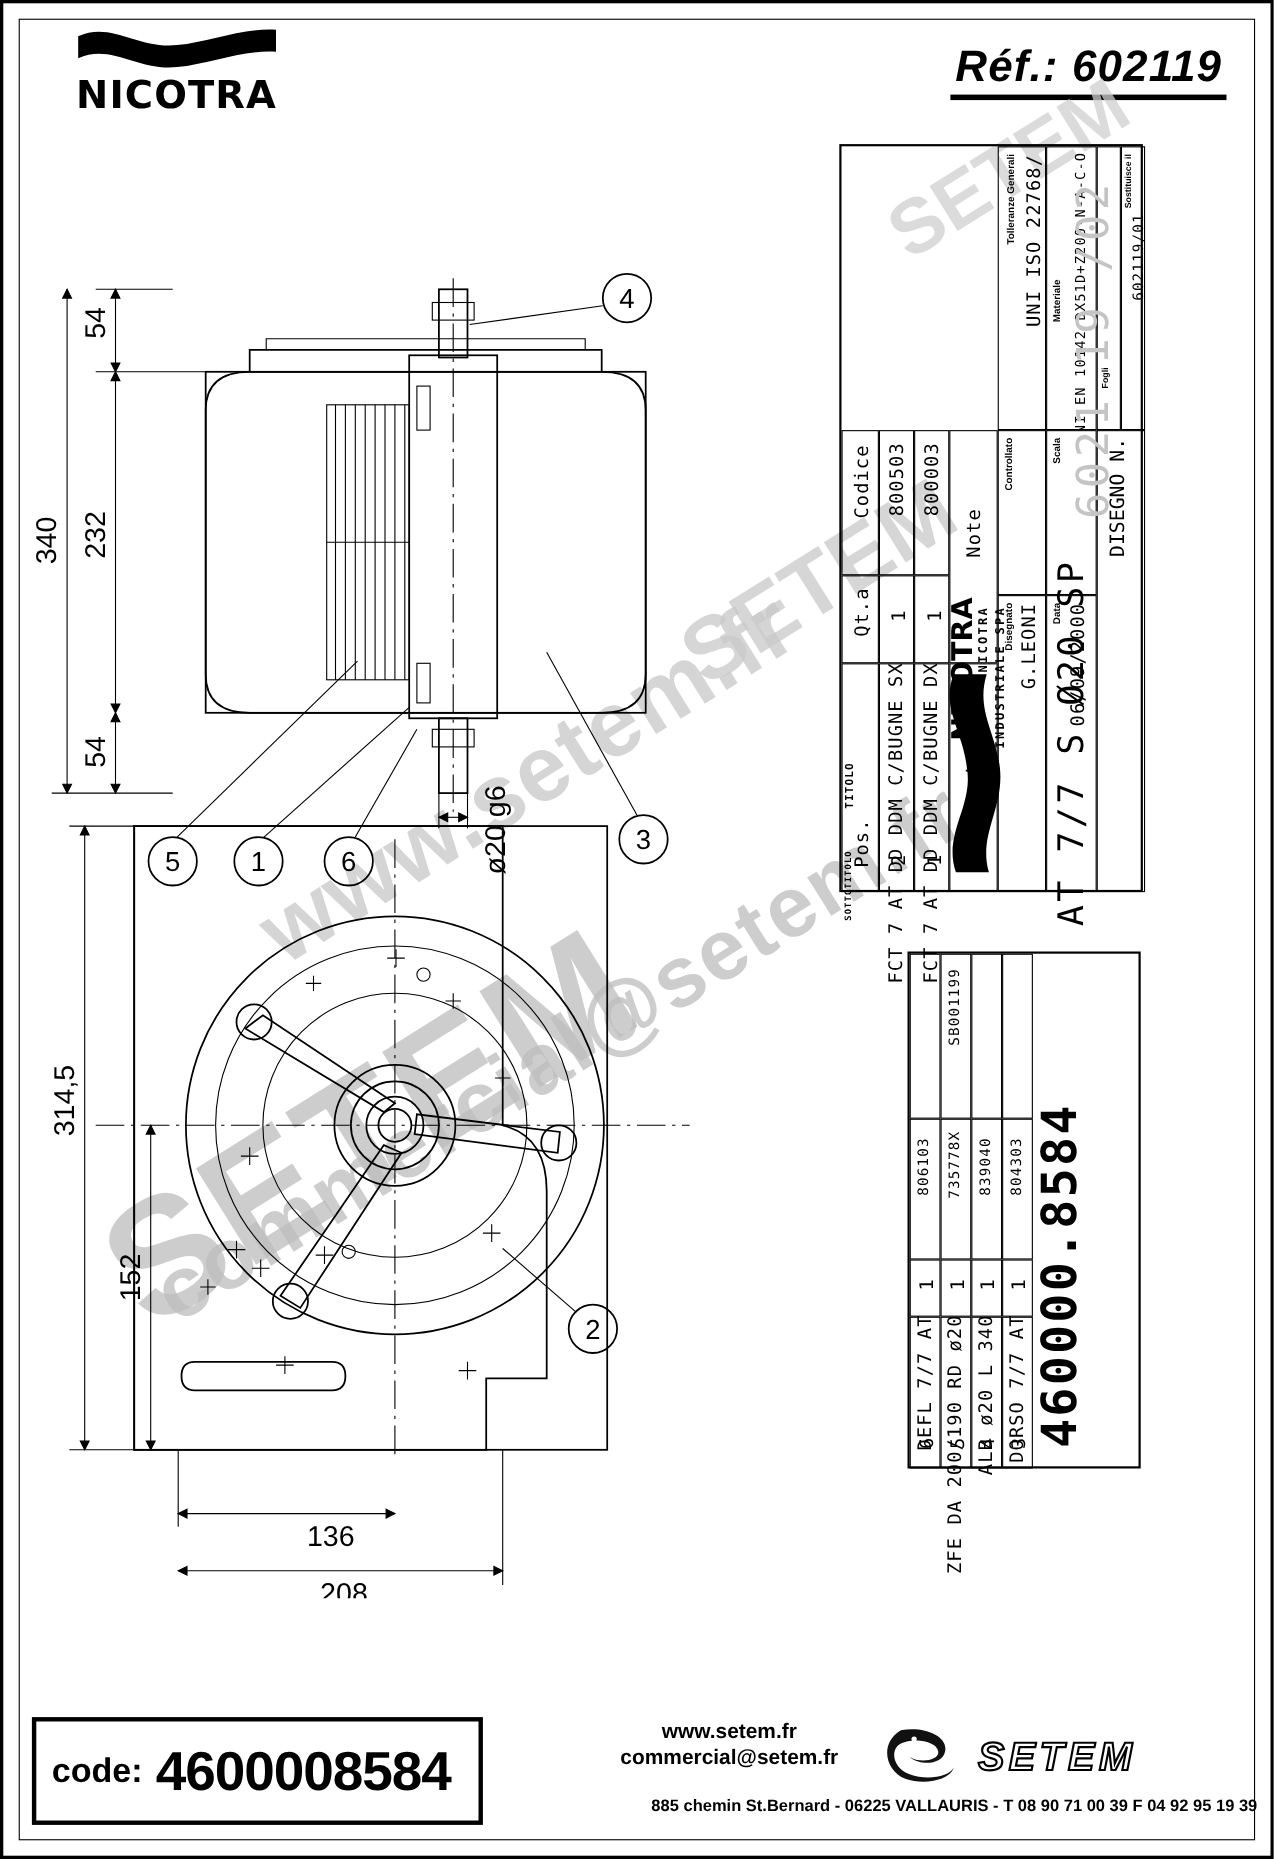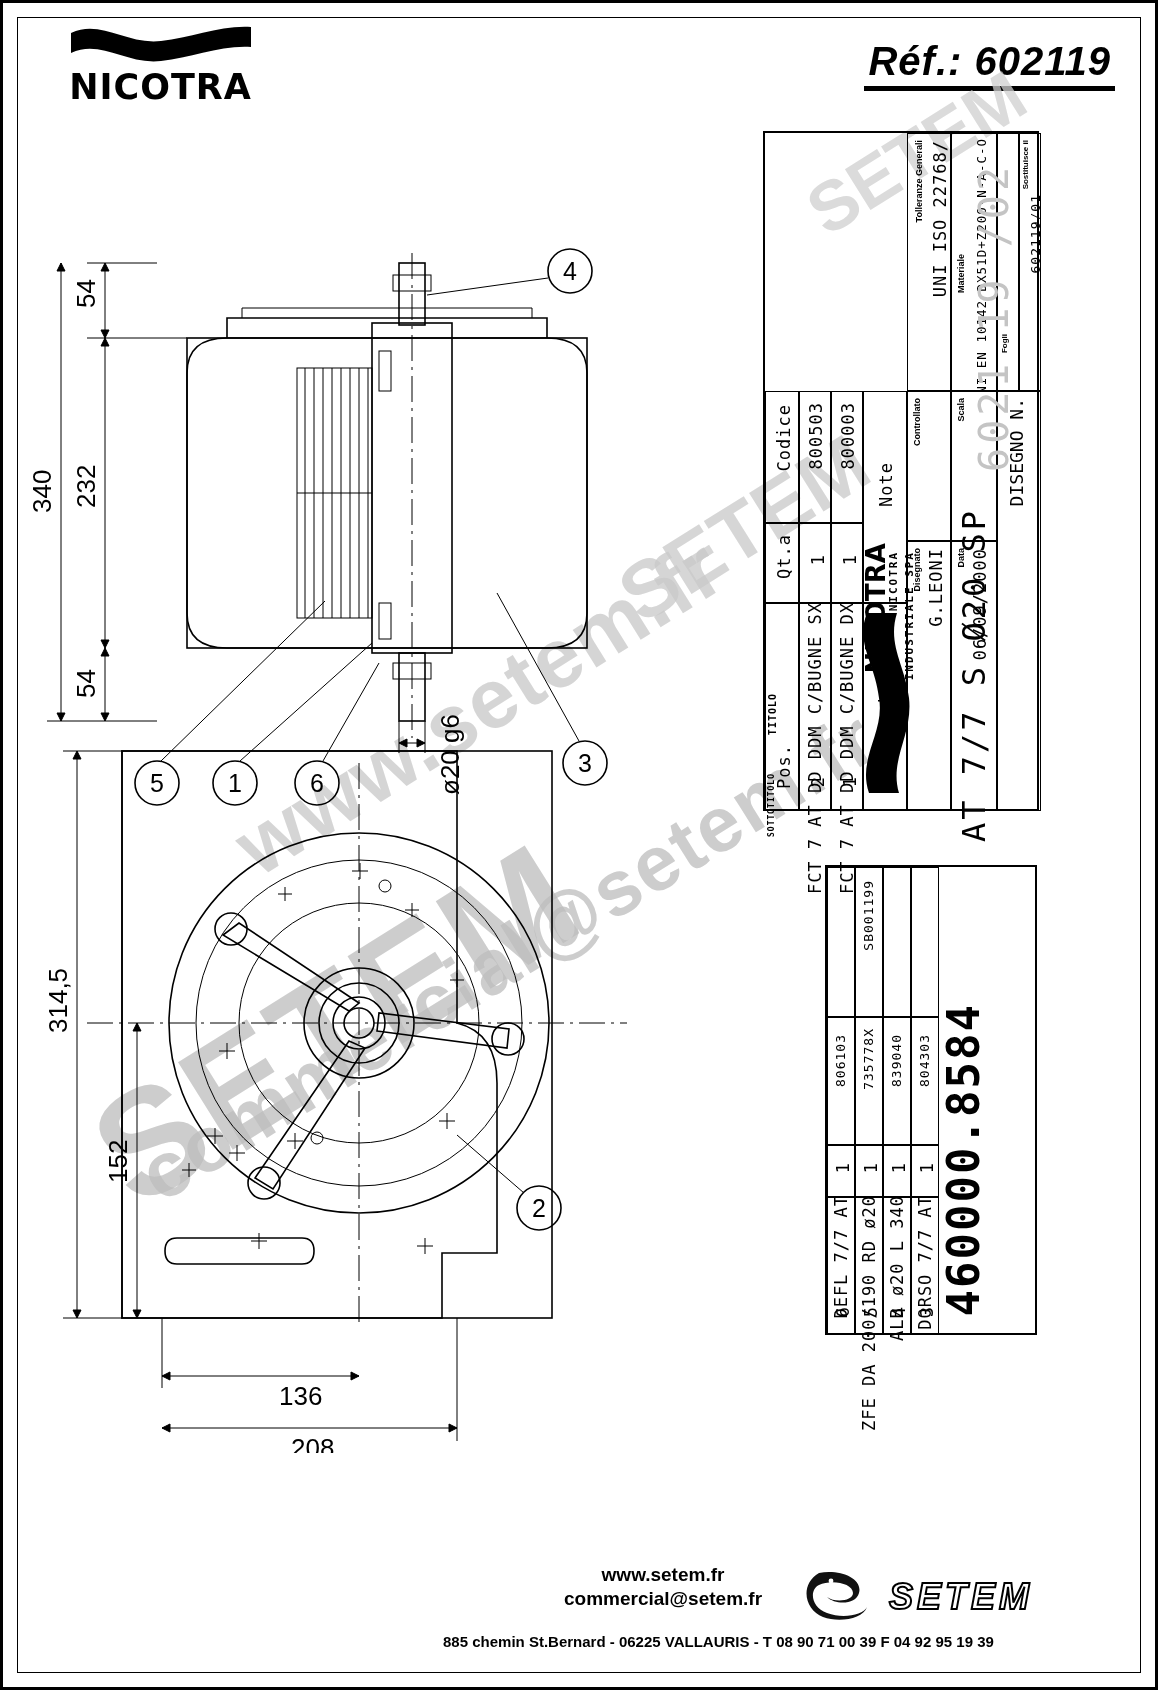--- a/index.html
+++ b/index.html
@@ -163,21 +163,21 @@
   #code-label { font-size:31px; font-weight:bold; margin-left:14px; font-family:"Liberation Sans", sans-serif; }
   #code-value { font-size:50px; font-weight:bold; margin-left:12px; letter-spacing:-1px; font-family:"Liberation Sans", sans-serif;}
   #setem-mid {
     position:absolute; left:430px; top:10px; width:420px;
     text-align:center; line-height:1.25;
   }
   #setem-mid .l1 { font-size:19px; font-weight:bold; }
   #setem-mid .l2 { font-size:19px; font-weight:bold; }
   #setem-addr {
     position:absolute; left:420px; top:80px; width:700px;
-    font-size:15px; font-weight:bold; text-align:left;
+    font-size:15px; font-weight:bold; text-align:right;
   }
   #setem-logo { position:absolute; right:60px; top:14px; width:280px; height:56px; }
 </style>
 </head>
 <body>
 
 <div class="page">
   <div class="inner-frame"></div>
 
   <div id="header">
@@ -546,20 +546,24 @@
       <div class="vtxt tb-val-sm" style="position:absolute;left:5px;top:12px;">SB001199</div>
     </div>
     <div class="tb-cell" style="left:0px; top:0px; width:28px; height:150px;"></div>
     <div class="tb-cell" style="left:56px; top:0px; width:28px; height:150px;"></div>
     <div class="tb-cell" style="left:84px; top:0px; width:28px; height:150px;"></div>
   </div>
 
   <div id="big-code">460000.8584</div>
 
   <div id="footer">
+    <div id="code-box">
+      <span id="code-label">code:</span>
+      <span id="code-value">4600008584</span>
+    </div>
     <div id="setem-mid">
       <div class="l1">www.setem.fr</div>
       <div class="l2">commercial@setem.fr</div>
     </div>
     <div id="setem-addr">885 chemin St.Bernard  -  06225 VALLAURIS  -  T 08 90 71 00 39   F 04 92 95 19 39</div>
     <div id="setem-logo">
       <svg width="280" height="56" viewBox="0 0 280 56">
         <path d="M18 6 C 40 2, 62 12, 58 26 C 55 38, 34 38, 26 30 C 34 36, 52 34, 52 26 C 52 16, 30 12, 18 18 C 8 23, 10 40, 26 46 C 42 52, 62 48, 66 40 C 62 52, 38 56, 22 50 C 4 43, -2 18, 18 6 Z" fill="#111"></path>
         <circle cx="30" cy="14" r="2.4" fill="#fff"></circle>
         <text x="88" y="42" style="font-family:'Liberation Sans',sans-serif;font-size:36px;font-weight:bold;font-style:italic;letter-spacing:4px;fill:#fff;stroke:#000;stroke-width:2;">SETEM</text>

